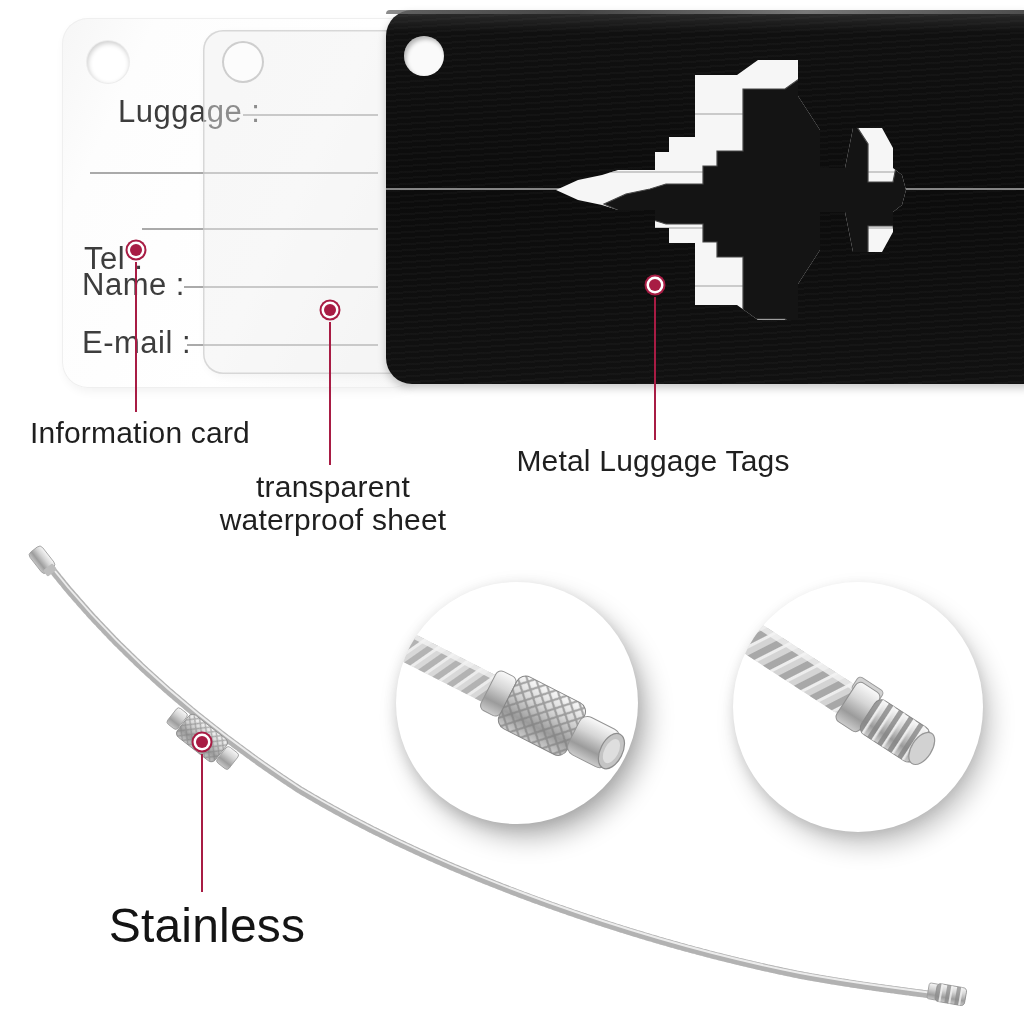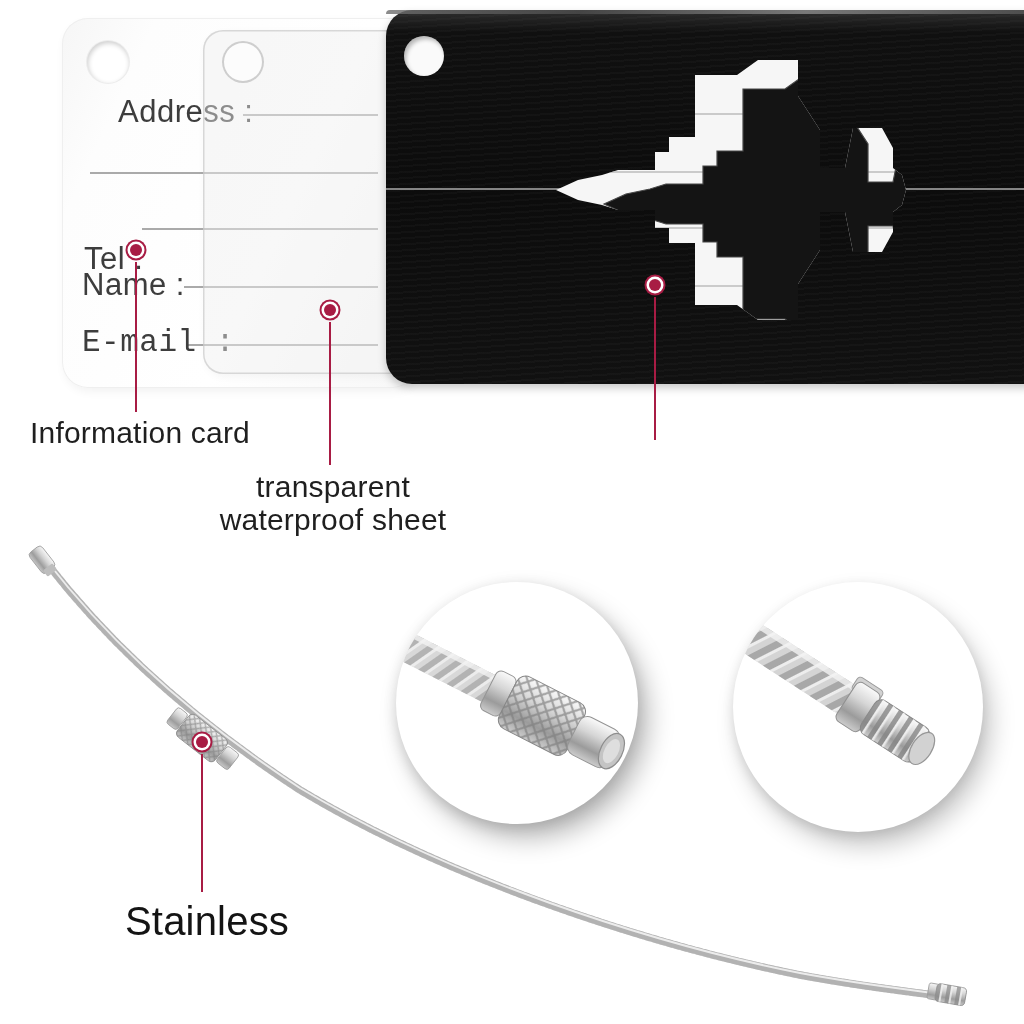--- a/index.html
+++ b/index.html
@@ -77,40 +77,40 @@
 
   
   .leader{width:2.5px;z-index:7;}
   .callout-dot{
     width:12px;height:12px;border-radius:50%;z-index:7;
   }
   .callout-label{
     z-index:8;color:#1f1f1f;font-size:30px;text-align:center;line-height:1.1;
     letter-spacing:.2px;white-space:nowrap;
   }
-  .callout-label.big{font-size:40px;line-height:1.18;color:#141414;}
+  .callout-label.big{font-size:48px;line-height:1.18;color:#141414;}
 </style>
 </head>
 <body>
 
 <div id="stage">
 
   <div class="abs info-card"></div>
   <div class="abs punch-hole" style="left:87px;top:41px;width:42px;height:42px;"></div>
 
   <div class="abs card-line" style="left:243px;top:114px;width:135px;"></div>
   <div class="abs card-line" style="left:90px;top:172px;width:288px;"></div>
   <div class="abs card-line" style="left:142px;top:228px;width:236px;"></div>
   <div class="abs card-line" style="left:184px;top:286px;width:194px;"></div>
   <div class="abs card-line" style="left:187px;top:344px;width:191px;"></div>
 
-  <div class="abs card-text" style="left:118px;top:94px;">Address :</div>
+  <div class="abs card-text" style="left:118px;top:94px;">Luggage :</div>
   <div class="abs card-text" style="left:84px;top:209px;margin-top:32px;">Tel :</div>
   <div class="abs card-text" style="left:82px;top:267px;">Name :</div>
-  <div class="abs card-text" style="left:82px;top:325px;font-family:Liberation Mono, monospace;">E-mail :</div>
+  <div class="abs card-text" style="left:82px;top:325px;">E-mail :</div>
 
   <div class="abs sheet"></div>
   <div class="abs sheet-hole"></div>
 
   <div class="abs metal-tag"></div>
   <div class="abs tag-top-edge"></div>
   <div class="abs tag-seam"></div>
   <div class="abs tag-hole"></div>
 
   <svg id="main-svg" class="abs" width="1024" height="1024" viewBox="0 0 1024 1024">
@@ -243,17 +243,18 @@
   <div class="abs callout-dot" style="left: 130px; top: 244px; background: rgb(168, 28, 68); box-shadow: rgb(255, 255, 255) 0px 0px 0px 2.5px, rgb(168, 28, 68) 0px 0px 0px 4.5px;"></div>
   <div class="abs callout-dot" style="left: 324px; top: 304px; background: rgb(168, 28, 68); box-shadow: rgb(255, 255, 255) 0px 0px 0px 2.5px, rgb(168, 28, 68) 0px 0px 0px 4.5px;"></div>
   <div class="abs callout-dot" style="left: 649px; top: 279px; background: rgb(168, 28, 68); box-shadow: rgb(255, 255, 255) 0px 0px 0px 2.5px, rgb(168, 28, 68) 0px 0px 0px 4.5px;"></div>
   <div class="abs callout-dot" style="left: 196px; top: 736px; background: rgb(168, 28, 68); box-shadow: rgb(255, 255, 255) 0px 0px 0px 2.5px, rgb(168, 28, 68) 0px 0px 0px 4.5px;"></div>
 
   <div class="abs callout-label" style="left:203px;top:470px;width:260px;">
     <span>transparent</span><br>
     <span>waterproof sheet</span>
   </div>
   <div class="abs callout-label" style="left:30px;top:416px;width:220px;">Information card</div>
+  <div class="abs callout-label" style="left:493px;top:444px;width:320px;">Metal Luggage Tags</div>
   <div class="abs callout-label big" style="left:47px;top:898px;width:320px;">
     <span>Stainless</span><br>
   </div>
 
 </div>
 
 </body></html>

